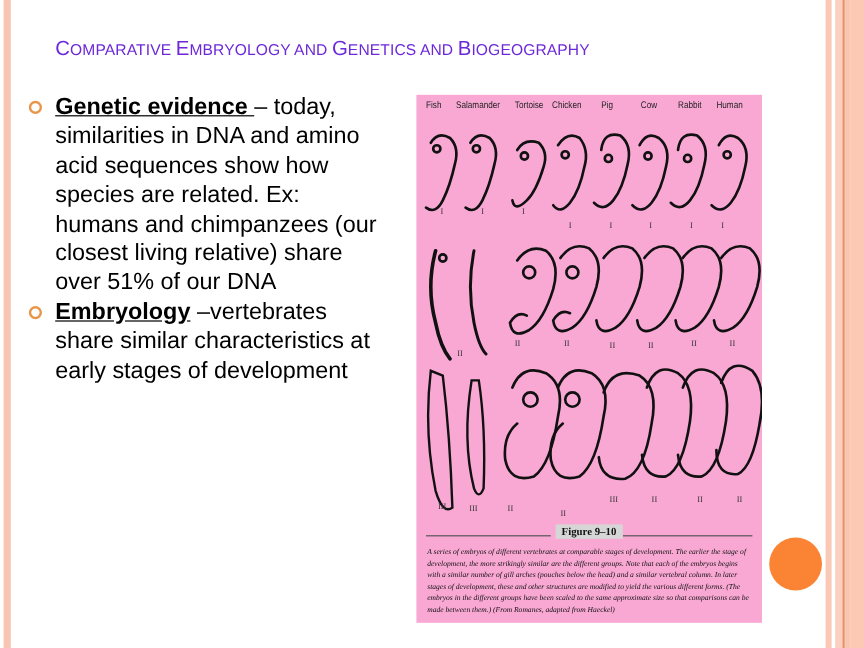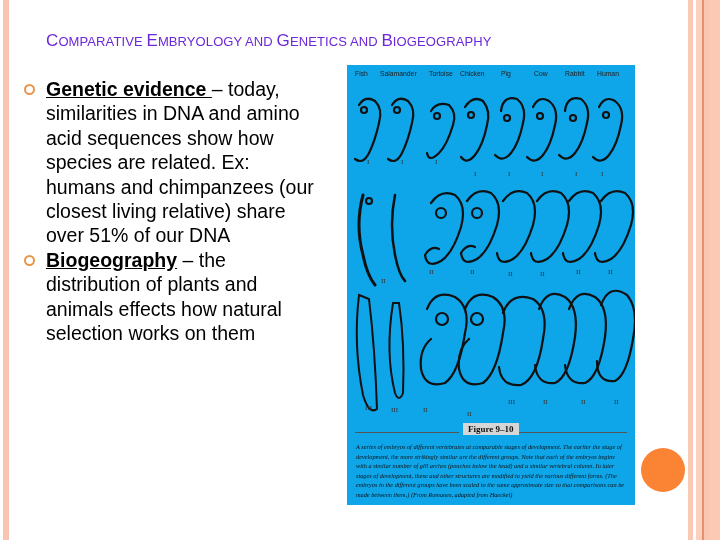--- a/index.html
+++ b/index.html
@@ -28,21 +28,21 @@
 
   .bullets { position: absolute; left: 24px; top: 77px; width: 290px; margin: 0; padding: 0; list-style: none; }
   .bullet { position: relative; padding-left: 22px; font-size: 19.5px; line-height: 24.4px; color: #000; }
   .bullet-icon {
     position: absolute; left: 0; top: 7px; width: 7px; height: 7px;
     border: 2px solid #e8954a; border-radius: 50%; box-sizing: content-box;
   }
   .term { font-weight: bold; text-decoration: underline; }
 
   
-  .figure { position: absolute; left: 347px; top: 65px; width: 288px; height: 440px; background: #0ea5e9; }
+  .figure { position: absolute; left: 347px; top: 79px; width: 288px; height: 440px; background: #f9a8d4; }
   .fig-labels { position: absolute; top: 4px; left: 0; width: 288px; height: 14px; }
   .fig-label { position: absolute; top: 0; font-size: 8px; color: #222; transform: scaleX(0.85); transform-origin: left; white-space: nowrap; }
   .embryo-grid { position: absolute; left: 0; top: 18px; width: 288px; height: 345px; }
   .stage-mark { position: absolute; font-size: 7px; color: #333; font-family: "Liberation Serif", serif; }
   .fig-rule { position: absolute; top: 367px; height: 1px; background: #555; }
   .fig-title {
     position: absolute; left: 116px; top: 358px; padding: 1px 5px;
     background: #d6d6d6; font-family: "Liberation Serif", serif; font-weight: bold; font-size: 9px; color: #111;
   }
   .fig-caption {
@@ -67,21 +67,21 @@
   <span class="cap">C</span><span class="sm">OMPARATIVE </span><span class="cap">E</span><span class="sm">MBRYOLOGY AND </span><span class="cap">G</span><span class="sm">ENETICS AND </span><span class="cap">B</span><span class="sm">IOGEOGRAPHY</span>
 </div>
 
 <ul class="bullets">
   <li class="bullet">
     <span class="bullet-icon"></span>
     <span class="term">Genetic evidence </span><span>– today, similarities in DNA and amino acid sequences show how species are related. Ex: humans and chimpanzees (our closest living relative) share over 51% of our DNA</span>
   </li>
   <li class="bullet">
     <span class="bullet-icon"></span>
-    <span class="term">Biogeography</span><span> – the distribution of plants and animals effects how natural selection works on them</span>
+    <span class="term">Embryology</span><span> –vertebrates share similar characteristics at early stages of development</span>
   </li>
 </ul>
 
 <div class="figure">
   <div class="fig-labels">
     <span class="fig-label" style="left:8px">Fish</span>
     <span class="fig-label" style="left:33px">Salamander</span>
     <span class="fig-label" style="left:82px">Tortoise</span>
     <span class="fig-label" style="left:113px">Chicken</span>
     <span class="fig-label" style="left:154px">Pig</span>

